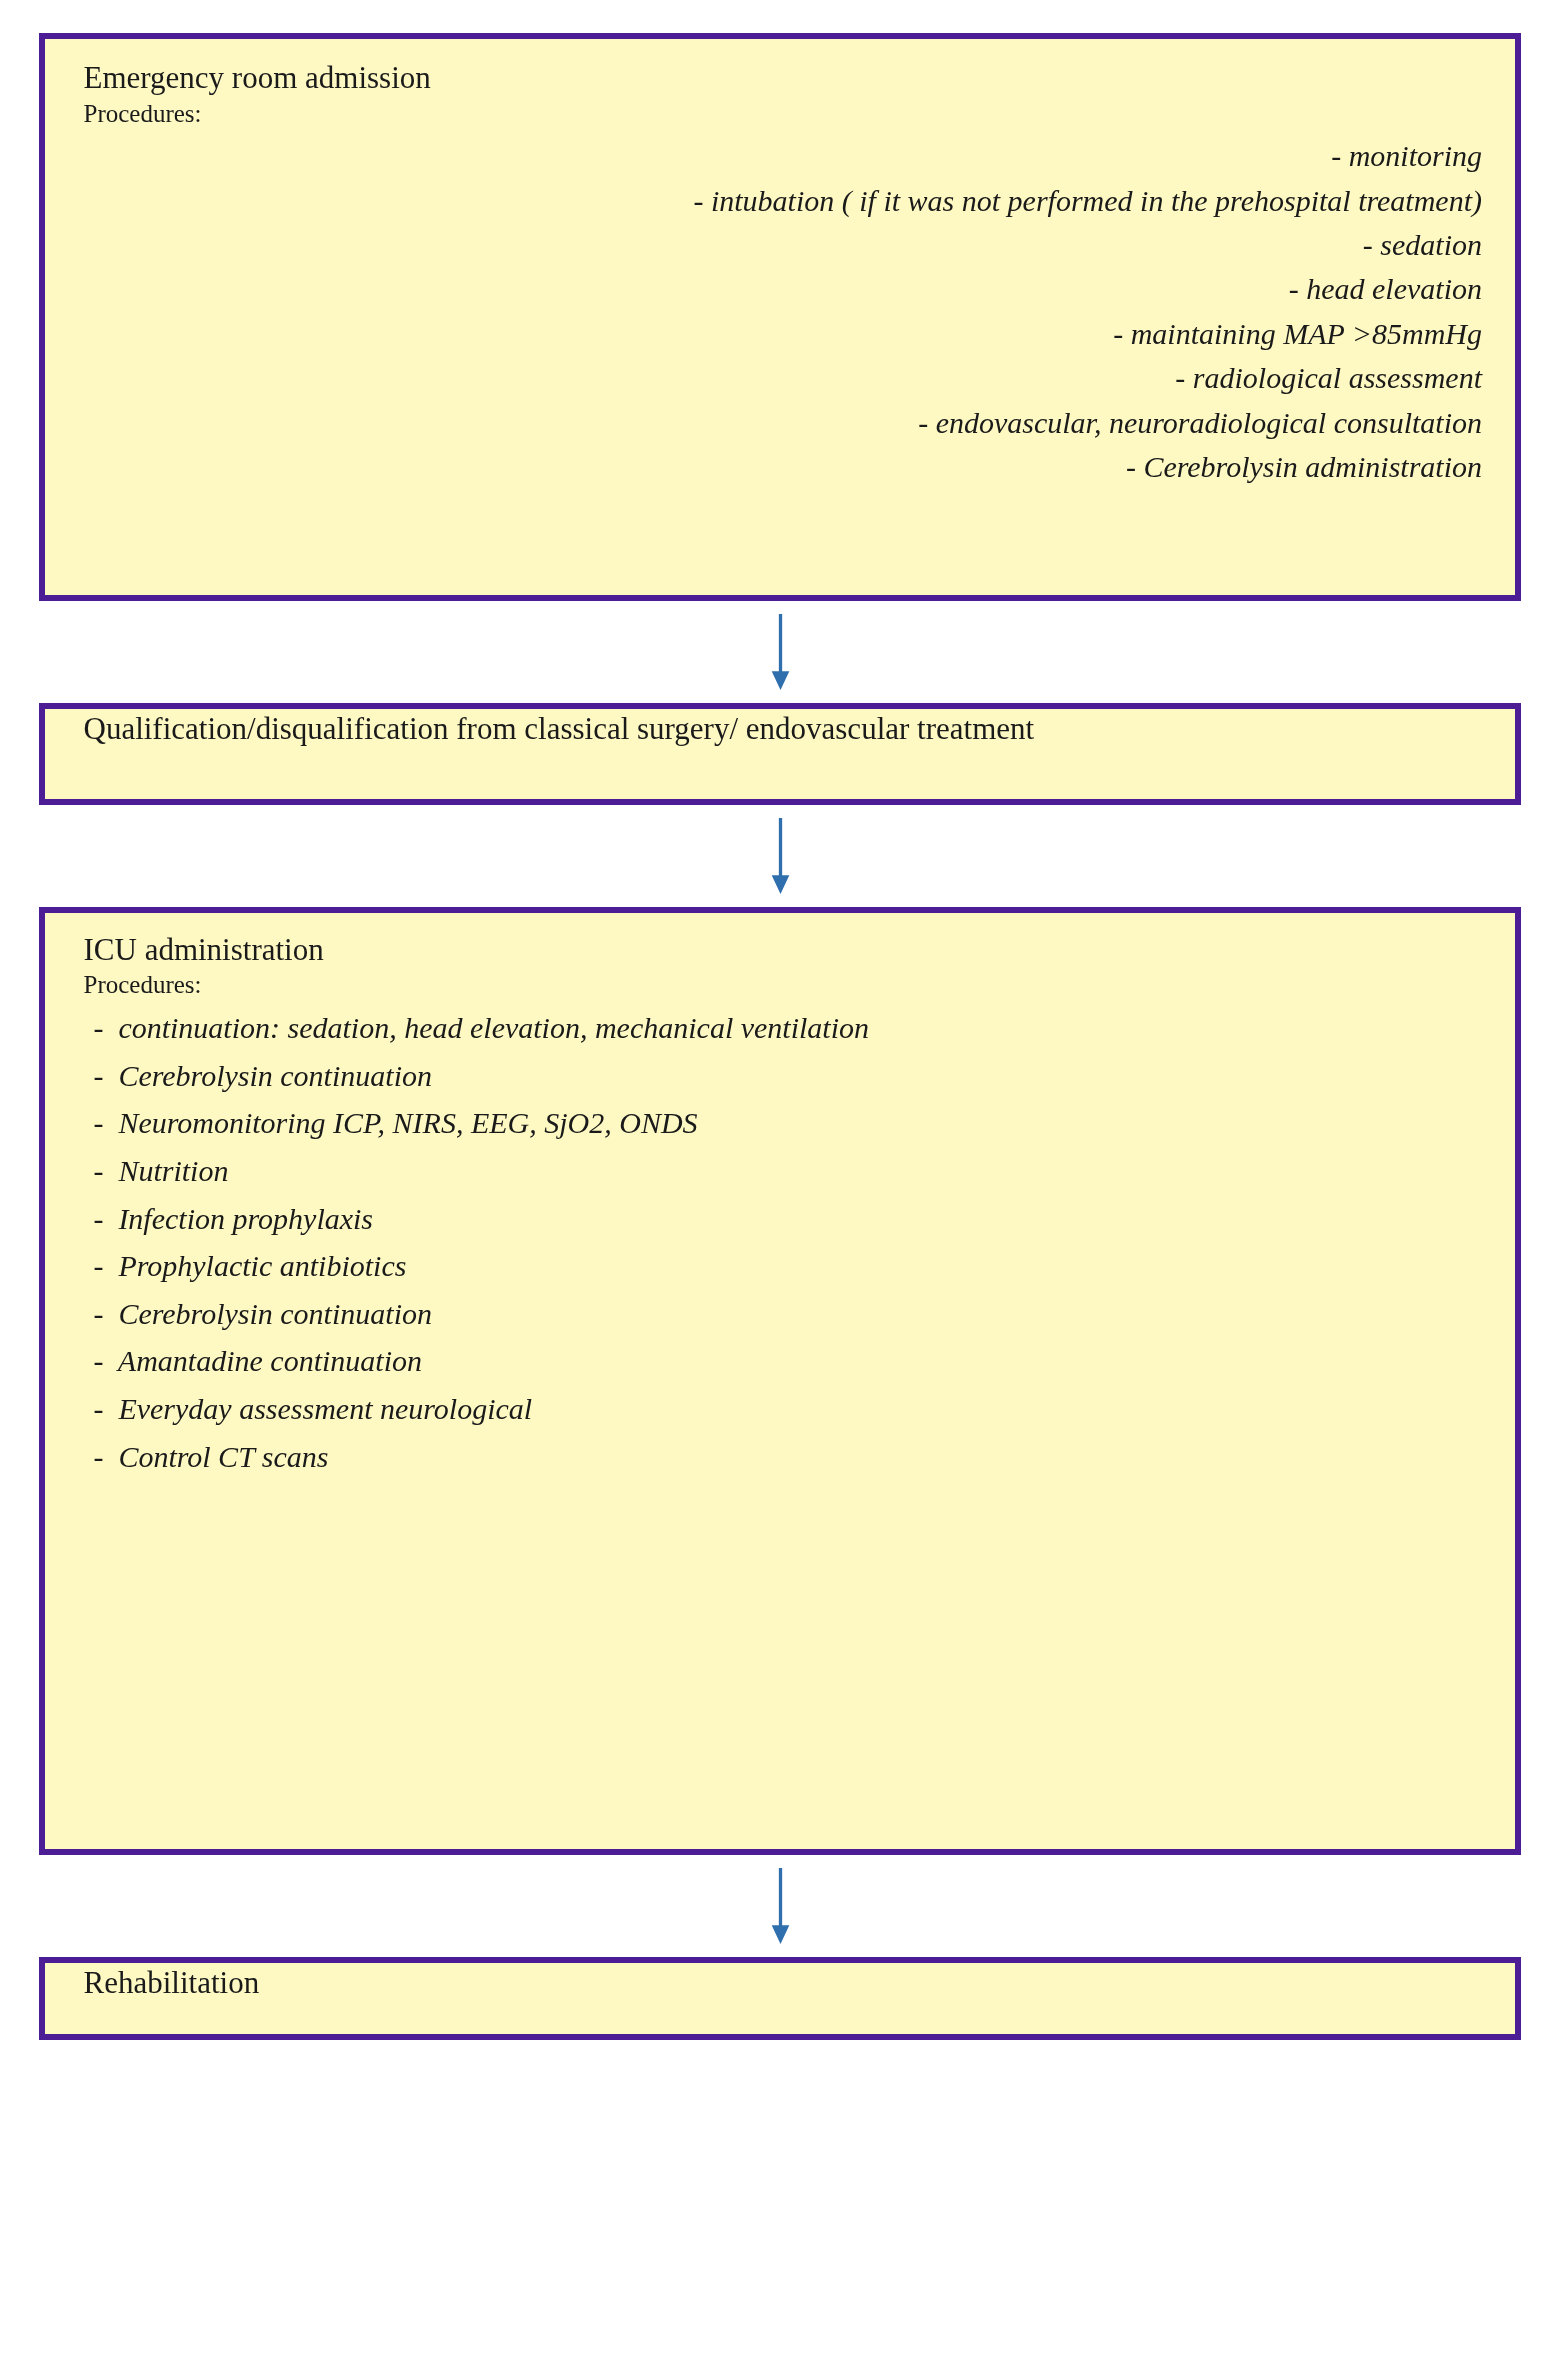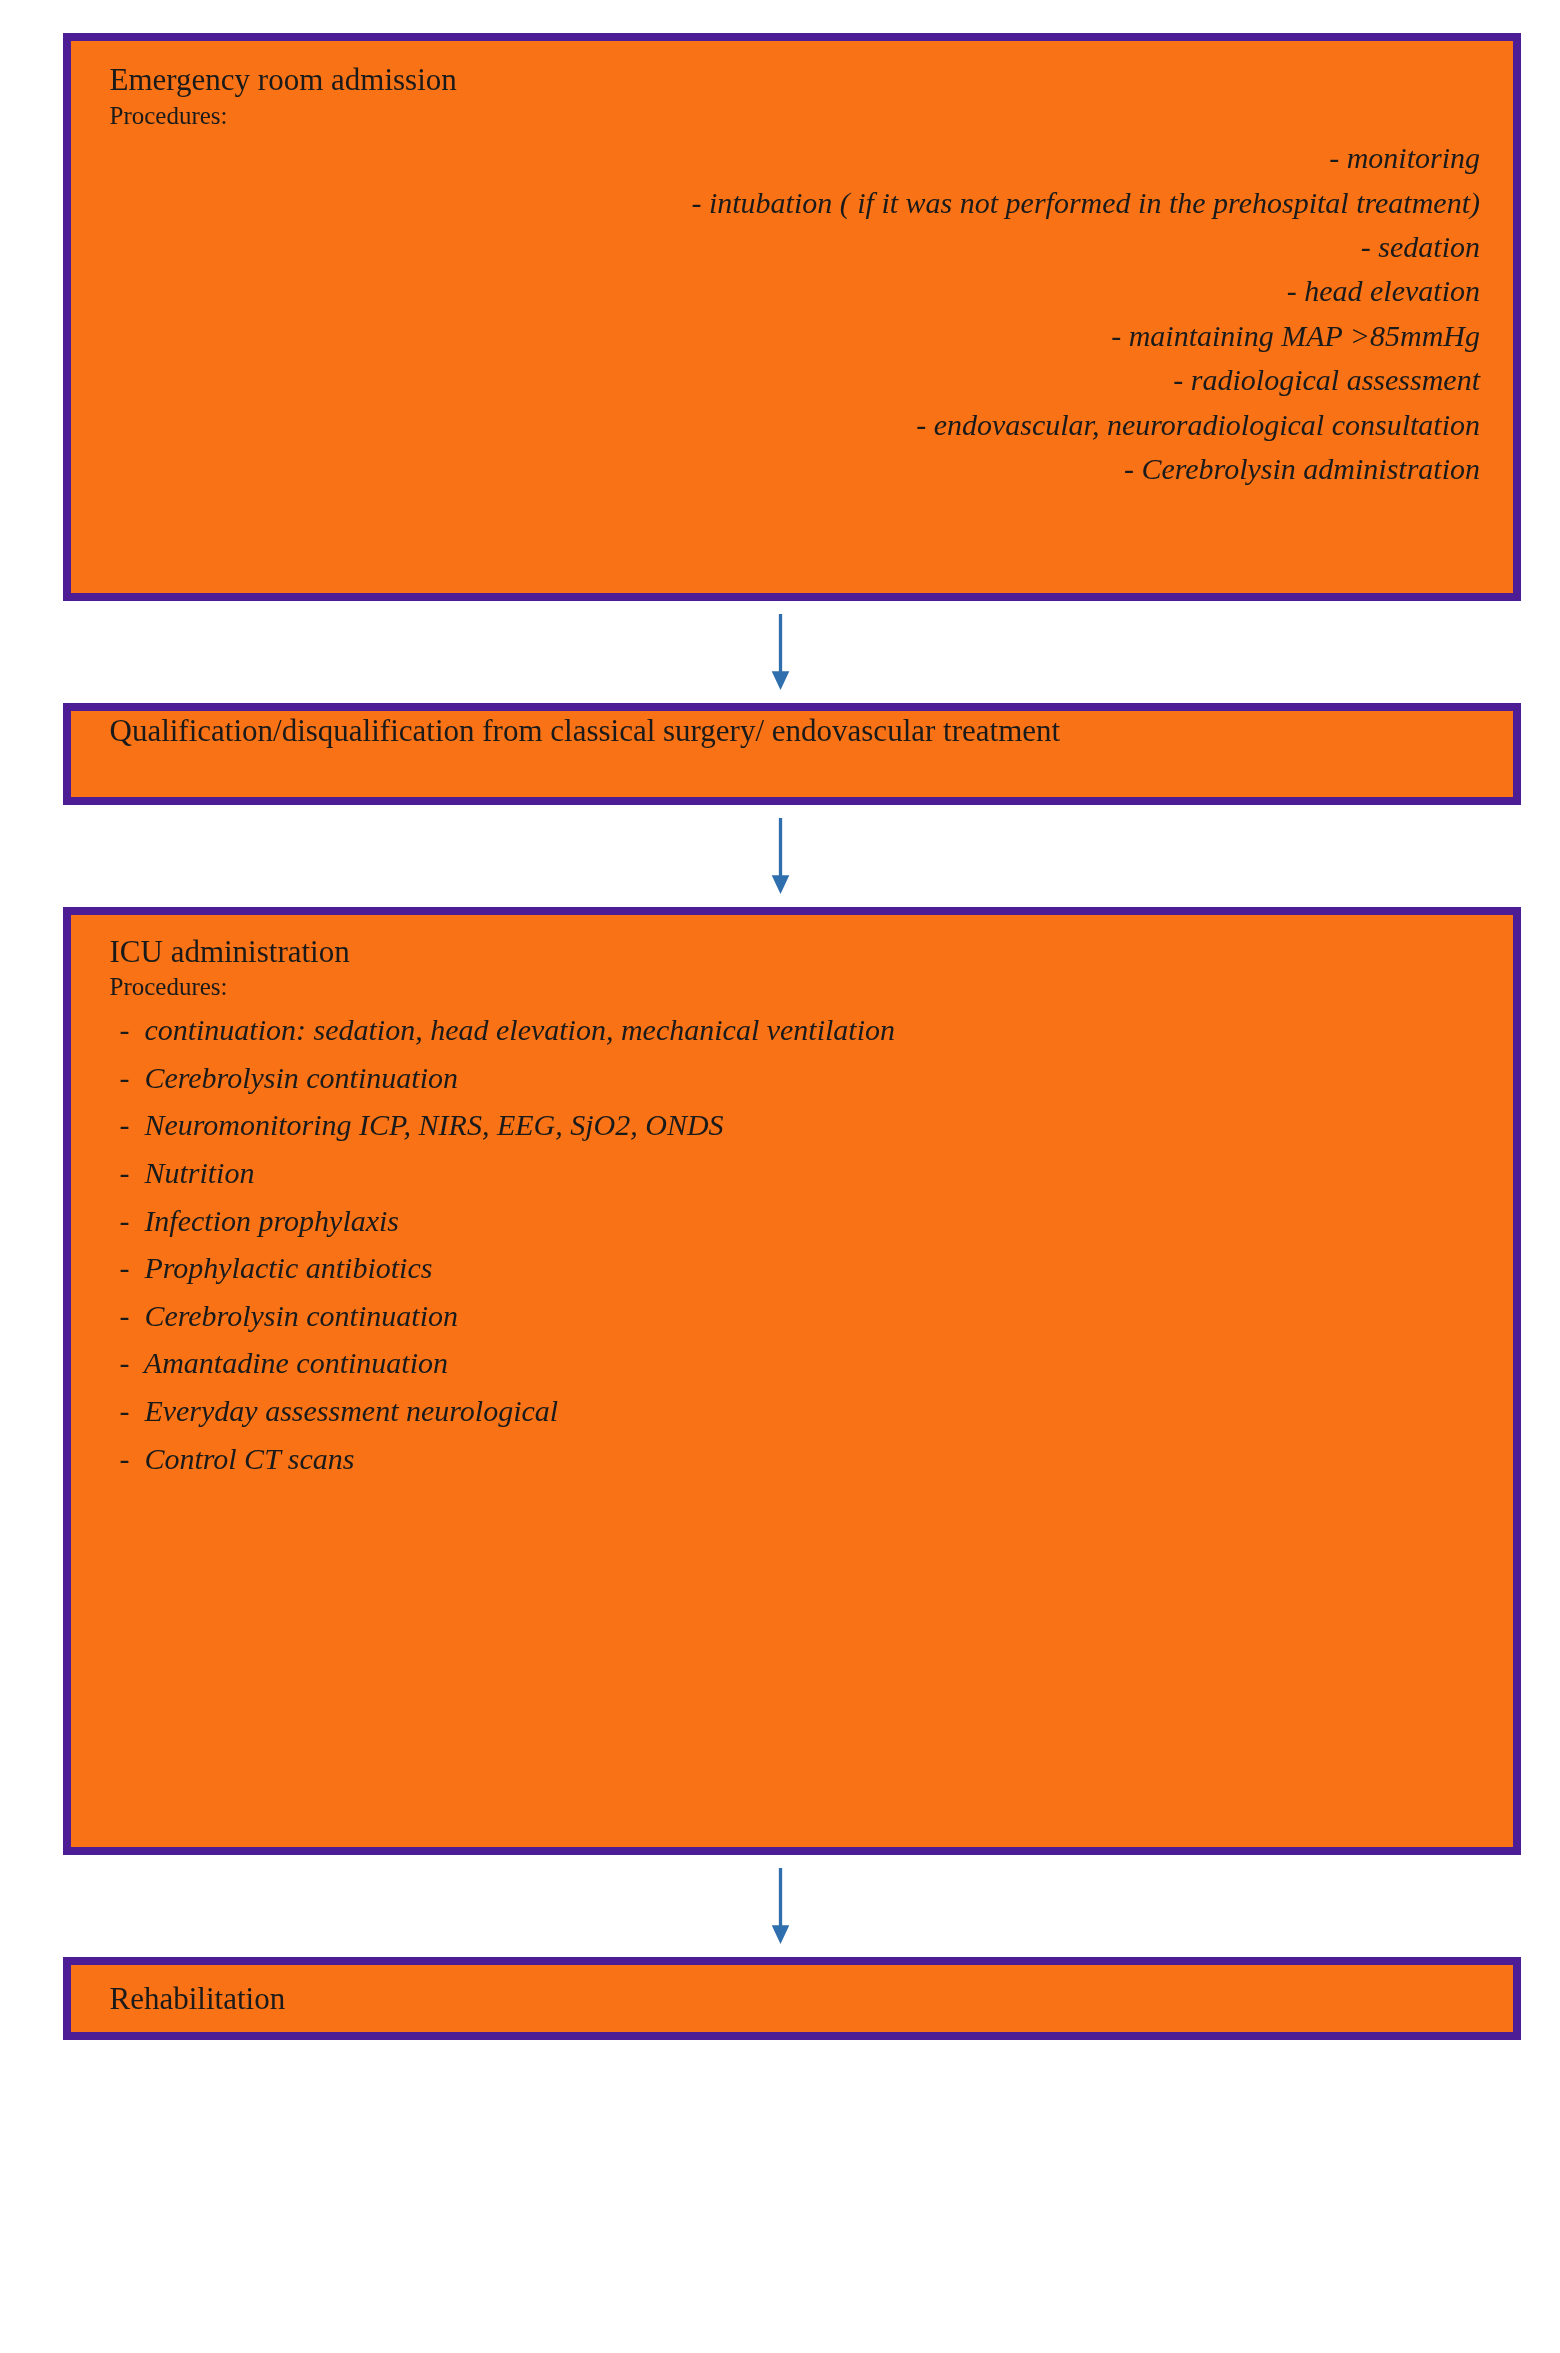--- a/index.html
+++ b/index.html
@@ -21,25 +21,24 @@
     top: 0;
     width: 1560px;
     height: 2354px;
     box-sizing: border-box;
     padding: 33px 39px 0 39px;
     display: flex;
     flex-direction: column;
     align-items: stretch;
   }
   .node {
-    border: 8px solid #4c1d95;
-    background: #f97316;
+    border: 6px solid #4c1d95;
+    background: #fef9c3;
     box-sizing: border-box;
     padding: 16.5px 33px 22px 33px;
-    margin-left: 24px;
   }
   .node-title {
     font-size: 31px;
     line-height: 1.28;
     font-style: normal;
     white-space: pre;
   }
   .node-subtitle {
     font-size: 25px;
     line-height: 1.28;
@@ -86,21 +85,20 @@
   }
   #box-icu .node-title { padding-left: 5.5px; }
   #box-icu .node-subtitle { padding-left: 5.5px; }
   #box-icu .node-list { padding-left: 15.4px; padding-top: 3.3px; }
   #box-icu .node-list li { padding: 8.8px 0; }
 
   
   #box-rehab {
     height: 83px;
     display: flex;
-    align-items: center;
     padding-top: 0;
     padding-bottom: 0;
   }
   #box-rehab .node-title { padding-left: 5.5px; }
 
   .connector {
     height: 102px;
     display: flex;
     justify-content: center;
     align-items: center;

